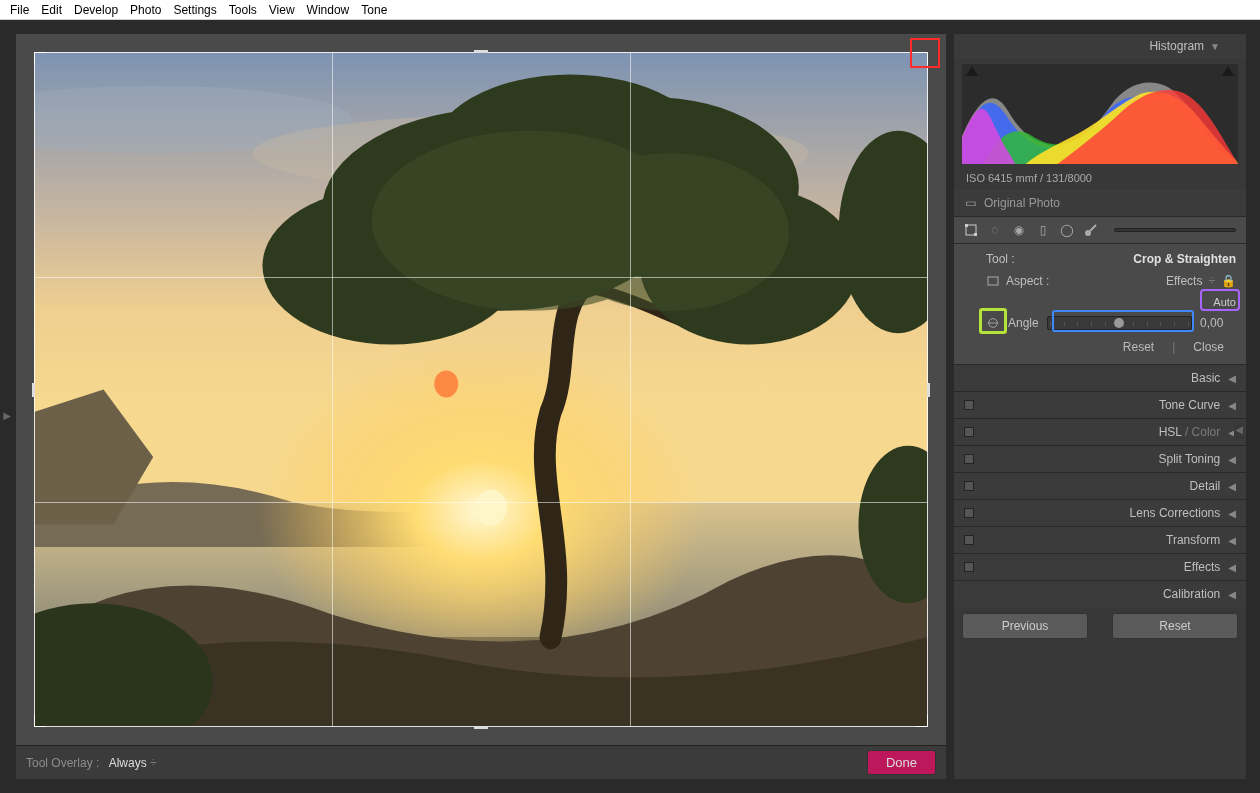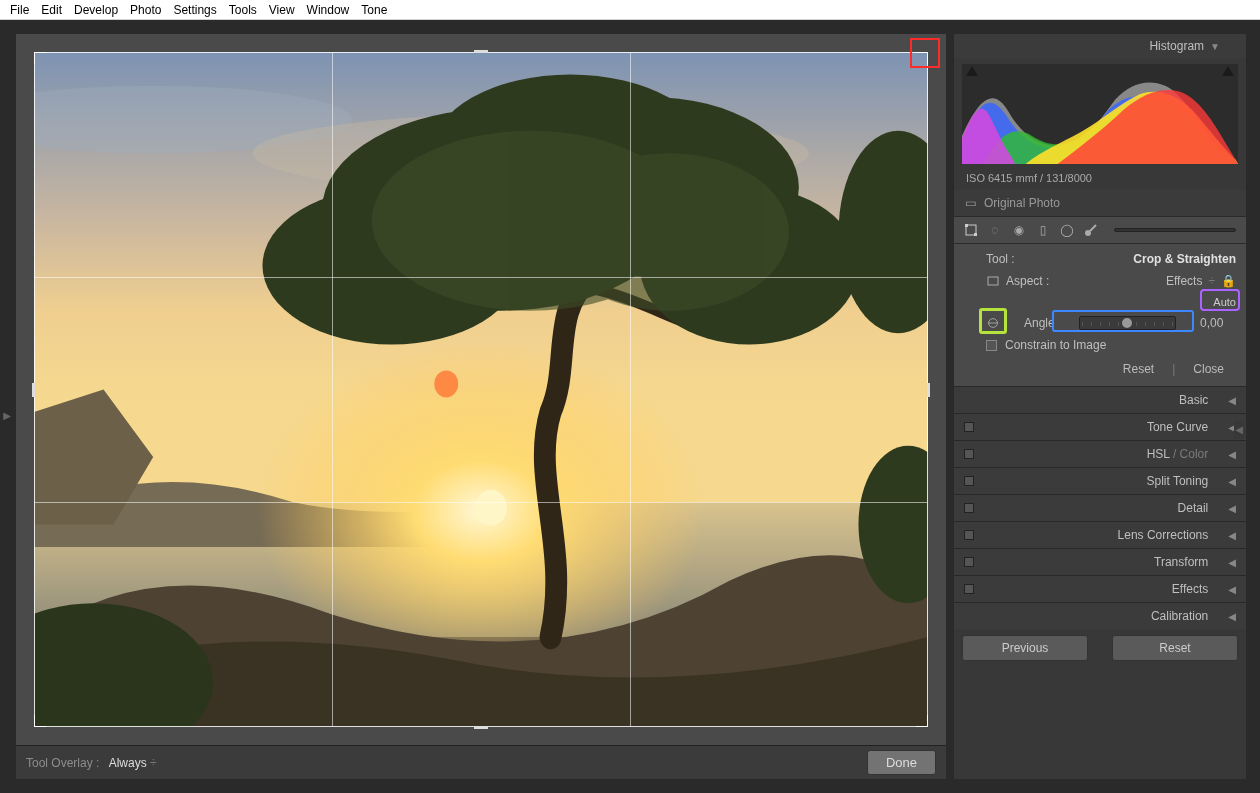--- a/index.html
+++ b/index.html
@@ -36,41 +36,41 @@
   .crop-mid{position:absolute;background:#ddd;}
   .crop-mid.t{top:-3px;left:50%;width:14px;height:3px;transform:translateX(-50%);}
   .crop-mid.b{bottom:-3px;left:50%;width:14px;height:3px;transform:translateX(-50%);}
   .crop-mid.l{left:-3px;top:50%;width:3px;height:14px;transform:translateY(-50%);}
   .crop-mid.r{right:-3px;top:50%;width:3px;height:14px;transform:translateY(-50%);}
   .hl-red{position:absolute;border:2px solid var(--highlight-red);pointer-events:none;}
   .hl-green{position:absolute;border:3px solid var(--highlight-green);pointer-events:none;border-radius:3px;}
   .hl-blue{position:absolute;border:2px solid var(--highlight-blue);pointer-events:none;border-radius:3px;}
   .hl-purple{position:absolute;border:2px solid var(--highlight-purple);pointer-events:none;border-radius:4px;}
   .bottombar{height:34px;background:var(--panel-dark);display:flex;align-items:center;justify-content:space-between;padding:0 10px;color:var(--text-dim);font-size:12px;border-top:1px solid #222;}
-  .done-btn{background:#737373;border:1px solid #333;color:#ddd;padding:4px 18px;border-radius:3px;font-size:13px;}
+  .done-btn{background:#be185d;border:1px solid #333;color:#ddd;padding:4px 18px;border-radius:3px;font-size:13px;}
   .right{width:292px;background:#383838;margin:14px 14px 14px 8px;display:flex;flex-direction:column;color:var(--text);font-size:12px;}
   .r-header{background:var(--panel-dark);padding:5px 26px;display:flex;justify-content:flex-end;align-items:center;}
   .r-header .tri{margin-left:6px;color:#888;font-size:10px;}
   .histogram{background:#2c2c2c;margin:6px 8px;height:100px;position:relative;overflow:hidden;}
   .histogram .clip{position:absolute;top:2px;width:0;height:0;border-left:6px solid transparent;border-right:6px solid transparent;border-bottom:10px solid #1a1a1a;}
   .histogram .clip.l{left:4px;}
   .histogram .clip.r{right:4px;}
   .meta{display:flex;justify-content:flex-start;padding:2px 12px 6px;color:#aaa;font-size:11px;}
   .orig-row{display:flex;align-items:center;gap:6px;padding:6px 10px;background:var(--panel-dark);color:#999;}
   .toolstrip{display:flex;align-items:center;gap:10px;padding:6px 10px;background:var(--panel);border-top:1px solid #2a2a2a;border-bottom:1px solid #2a2a2a;}
   .mini-icon{width:14px;height:14px;display:inline-flex;align-items:center;justify-content:center;color:#aaa;}
   .tool-panel{background:var(--panel);padding:4px 10px;}
   .row{display:flex;align-items:center;justify-content:space-between;padding:4px 0;margin-left:22px;}
   .lock{color:#d7b66b;}
   .slider-box{position:relative;flex:1;height:14px;background:#3a3a3a;border:1px solid #222;border-radius:2px;}
   .slider-thumb{position:absolute;top:50%;left:50%;transform:translate(-50%,-50%);width:10px;height:10px;background:#999;border-radius:50%;}
   .slider-ticks{position:absolute;inset:0;display:flex;justify-content:space-between;padding:0 2px;}
   .slider-ticks i{width:1px;height:4px;background:#555;margin-top:5px;}
   .reset-close{display:flex;justify-content:flex-end;gap:18px;padding:6px 12px;color:#bbb;}
-  .section{background:var(--panel-dark);border-top:1px solid #282828;display:flex;align-items:center;justify-content:flex-end;gap:20px;padding:6px 10px;}
+  .section{background:var(--panel-dark);border-top:1px solid #282828;display:flex;align-items:center;justify-content:flex-end;gap:8px;padding:6px 10px;}
   .section .sw{width:10px;height:10px;background:#555;border:1px solid #222;margin-right:auto;}
   .section .tri{font-size:10px;color:#888;}
   .bottom-buttons{display:flex;gap:24px;margin:6px 8px 15px;}
   .bottom-buttons button{flex:1;background:#5a5a5a;border:1px solid #333;color:#ccc;padding:5px 0;border-radius:3px;font-size:12px;}
   .dimmed{color:#7a7a7a;}
   .autobtn{color:#ccc;font-size:11px;}
   .side-chevron{position:absolute;top:50%;width:10px;height:18px;color:#666;font-size:10px;display:flex;align-items:center;justify-content:center;}
   .side-chevron.left{left:2px;}
   .side-chevron.right{right:2px;}
   .checkbox{width:11px;height:11px;border:1px solid #888;background:#555;display:inline-block;}
@@ -250,21 +250,21 @@
         <span style="display:flex;align-items:center;gap:6px">
           <span>Effects</span>
           <span class="dimmed">÷</span>
           <span class="lock">🔒</span>
         </span>
       </div>
       <div class="row" style="justify-content:flex-end;position:relative">
         <span class="autobtn">Auto</span>
         <div class="hl-purple" style="right:-4px;top:-3px;width:40px;height:22px"></div>
       </div>
-      <div class="row" style="gap:24px;position:relative">
+      <div class="row" style="gap:8px;position:relative">
         <span class="mini-icon" style="position:relative">
           <svg width="16" height="12" viewBox="0 0 16 12">
               <circle cx="8" cy="6" r="5" fill="none" stroke="#aaa"></circle>
               <line x1="2" y1="6" x2="14" y2="6" stroke="#aaa"></line>
             </svg>
         </span>
         <span>Angle</span>
         <div class="slider-box">
           <div class="slider-ticks">
               <i></i>
@@ -278,24 +278,20 @@
               <i></i>
               <i></i>
               <i></i>
             </div>
           <div class="slider-thumb"></div>
         </div>
         <span style="width:36px;text-align:left">0,00</span>
         <div class="hl-green" style="left:-7px;top:-4px;width:28px;height:26px"></div>
         <div class="hl-blue" style="left:66px;top:-2px;right:42px;height:22px"></div>
       </div>
-      <div class="row" style="justify-content:flex-start;gap:8px">
-        <span class="checkbox"></span>
-        <span>Constrain to Image</span>
-      </div>
       <div class="reset-close">
         <span>Reset</span>
         <span class="dimmed">|</span>
         <span>Close</span>
       </div>
     </div>
 
     <div class="section">
       <span>Basic</span>
         <span class="tri">◀</span>

